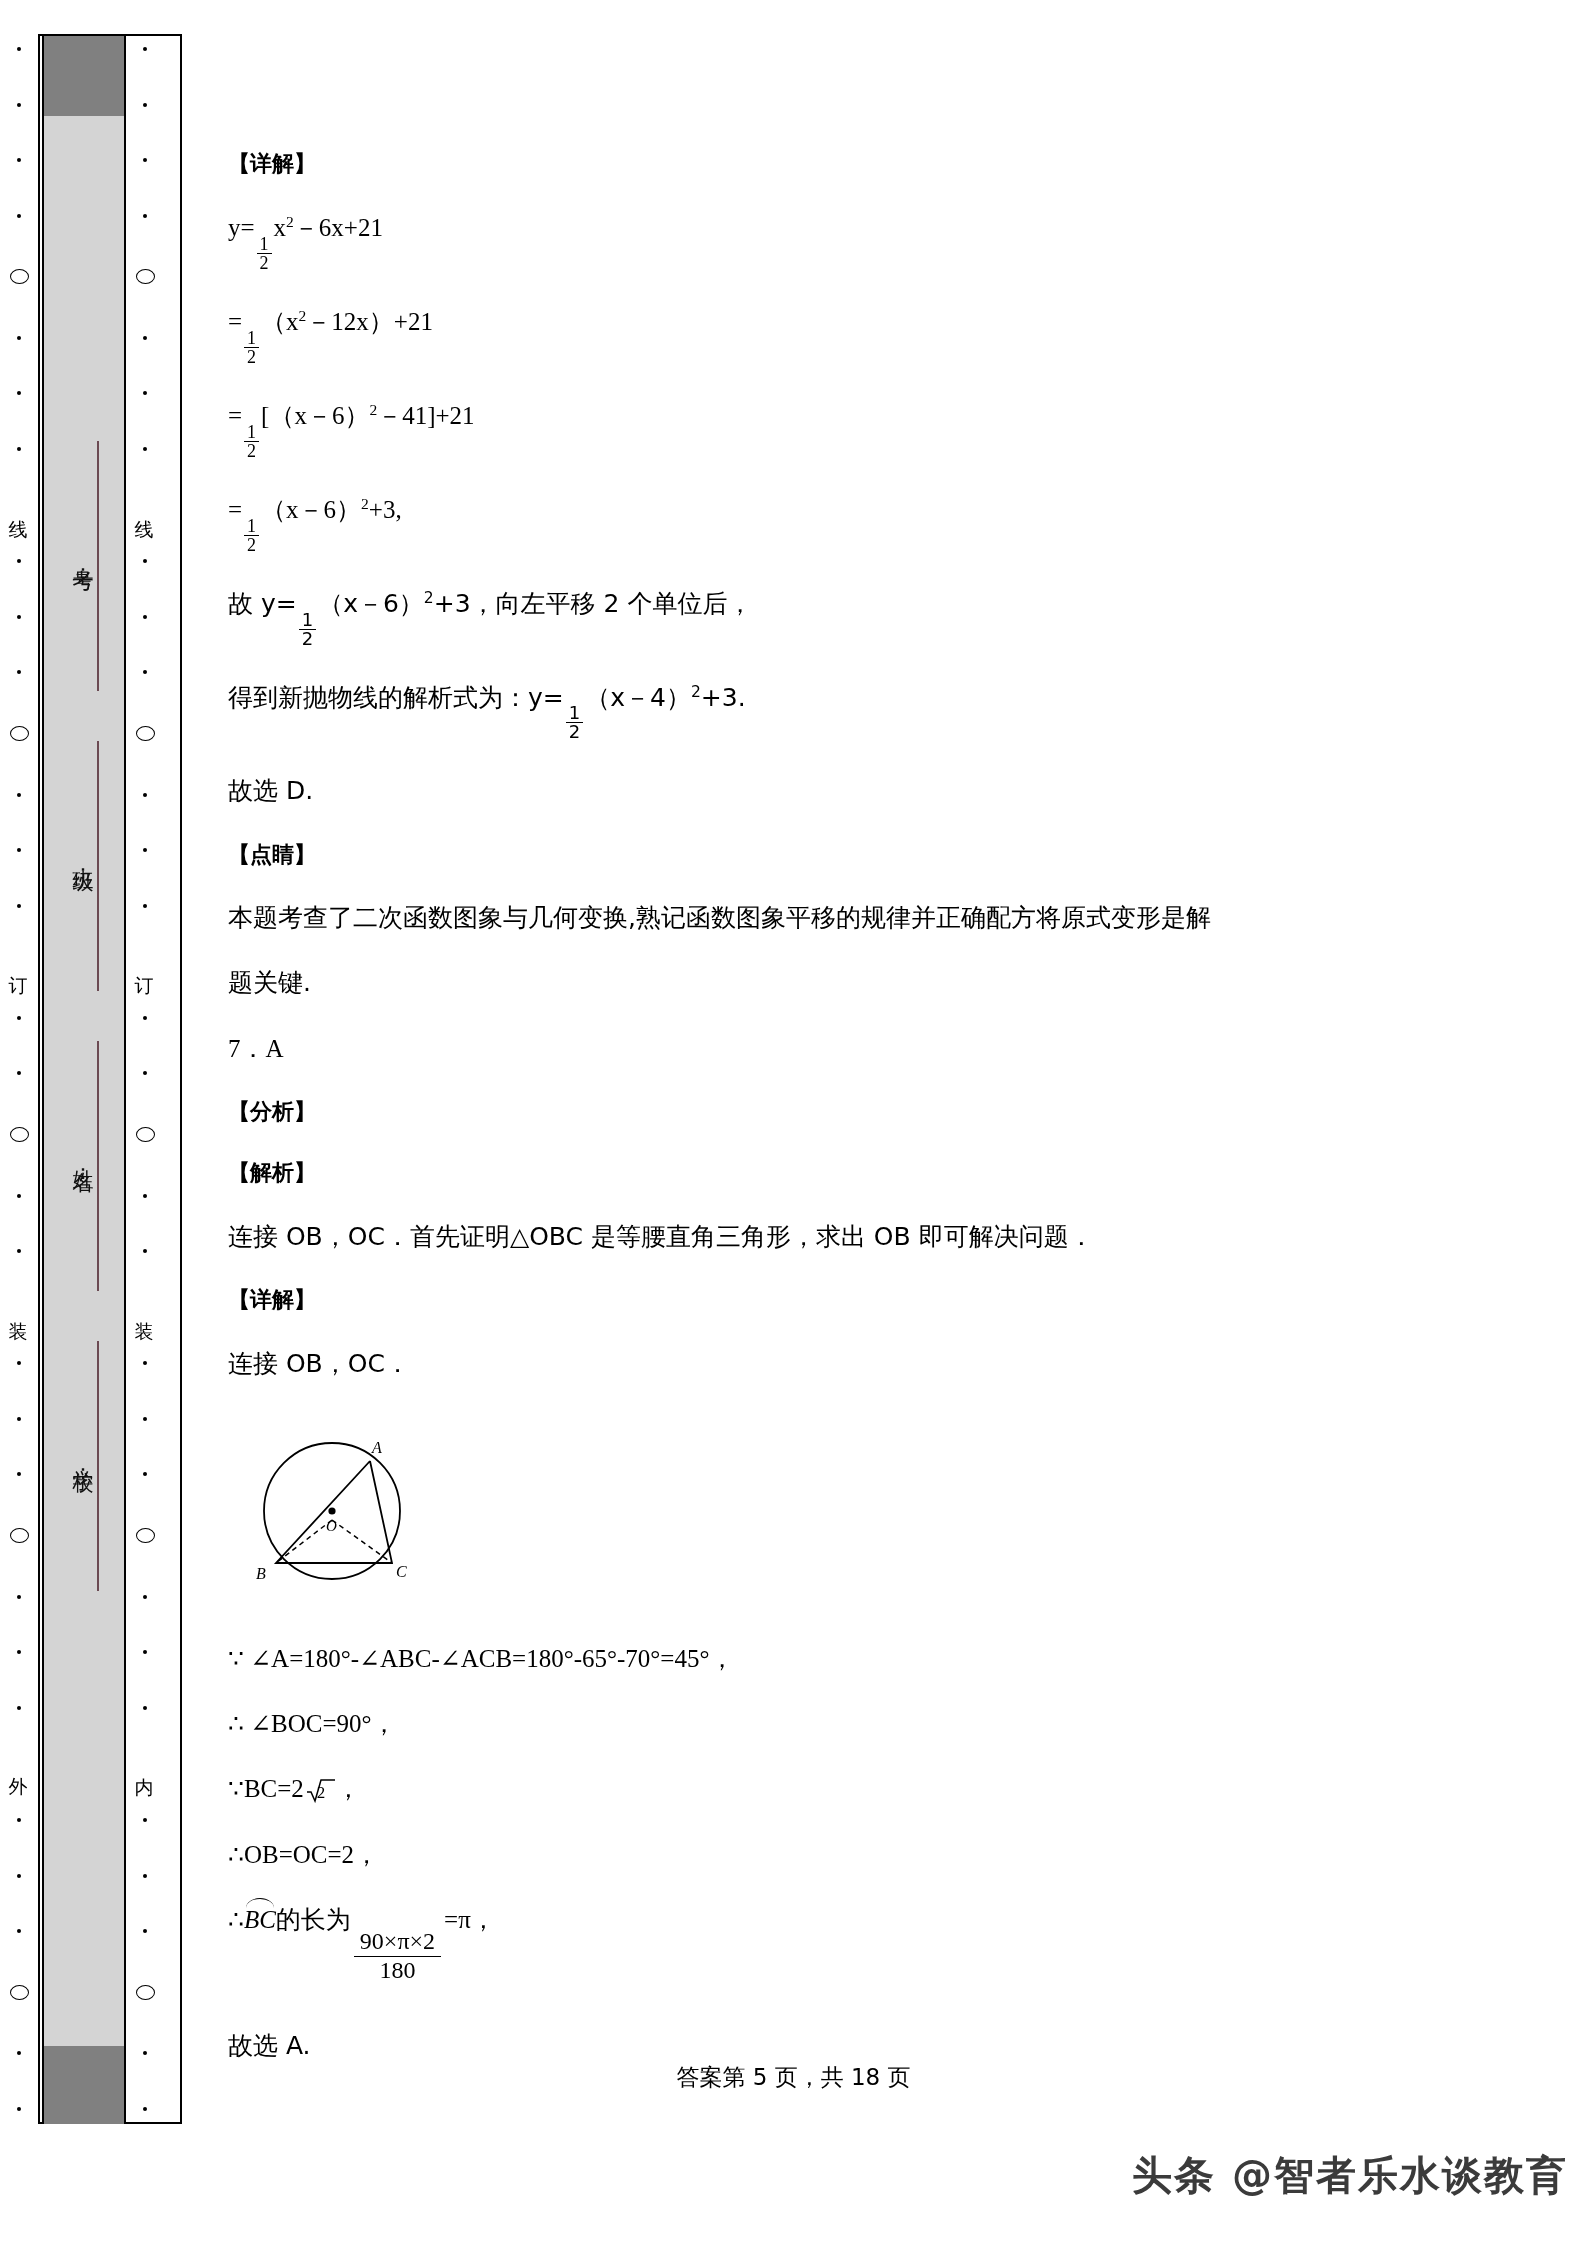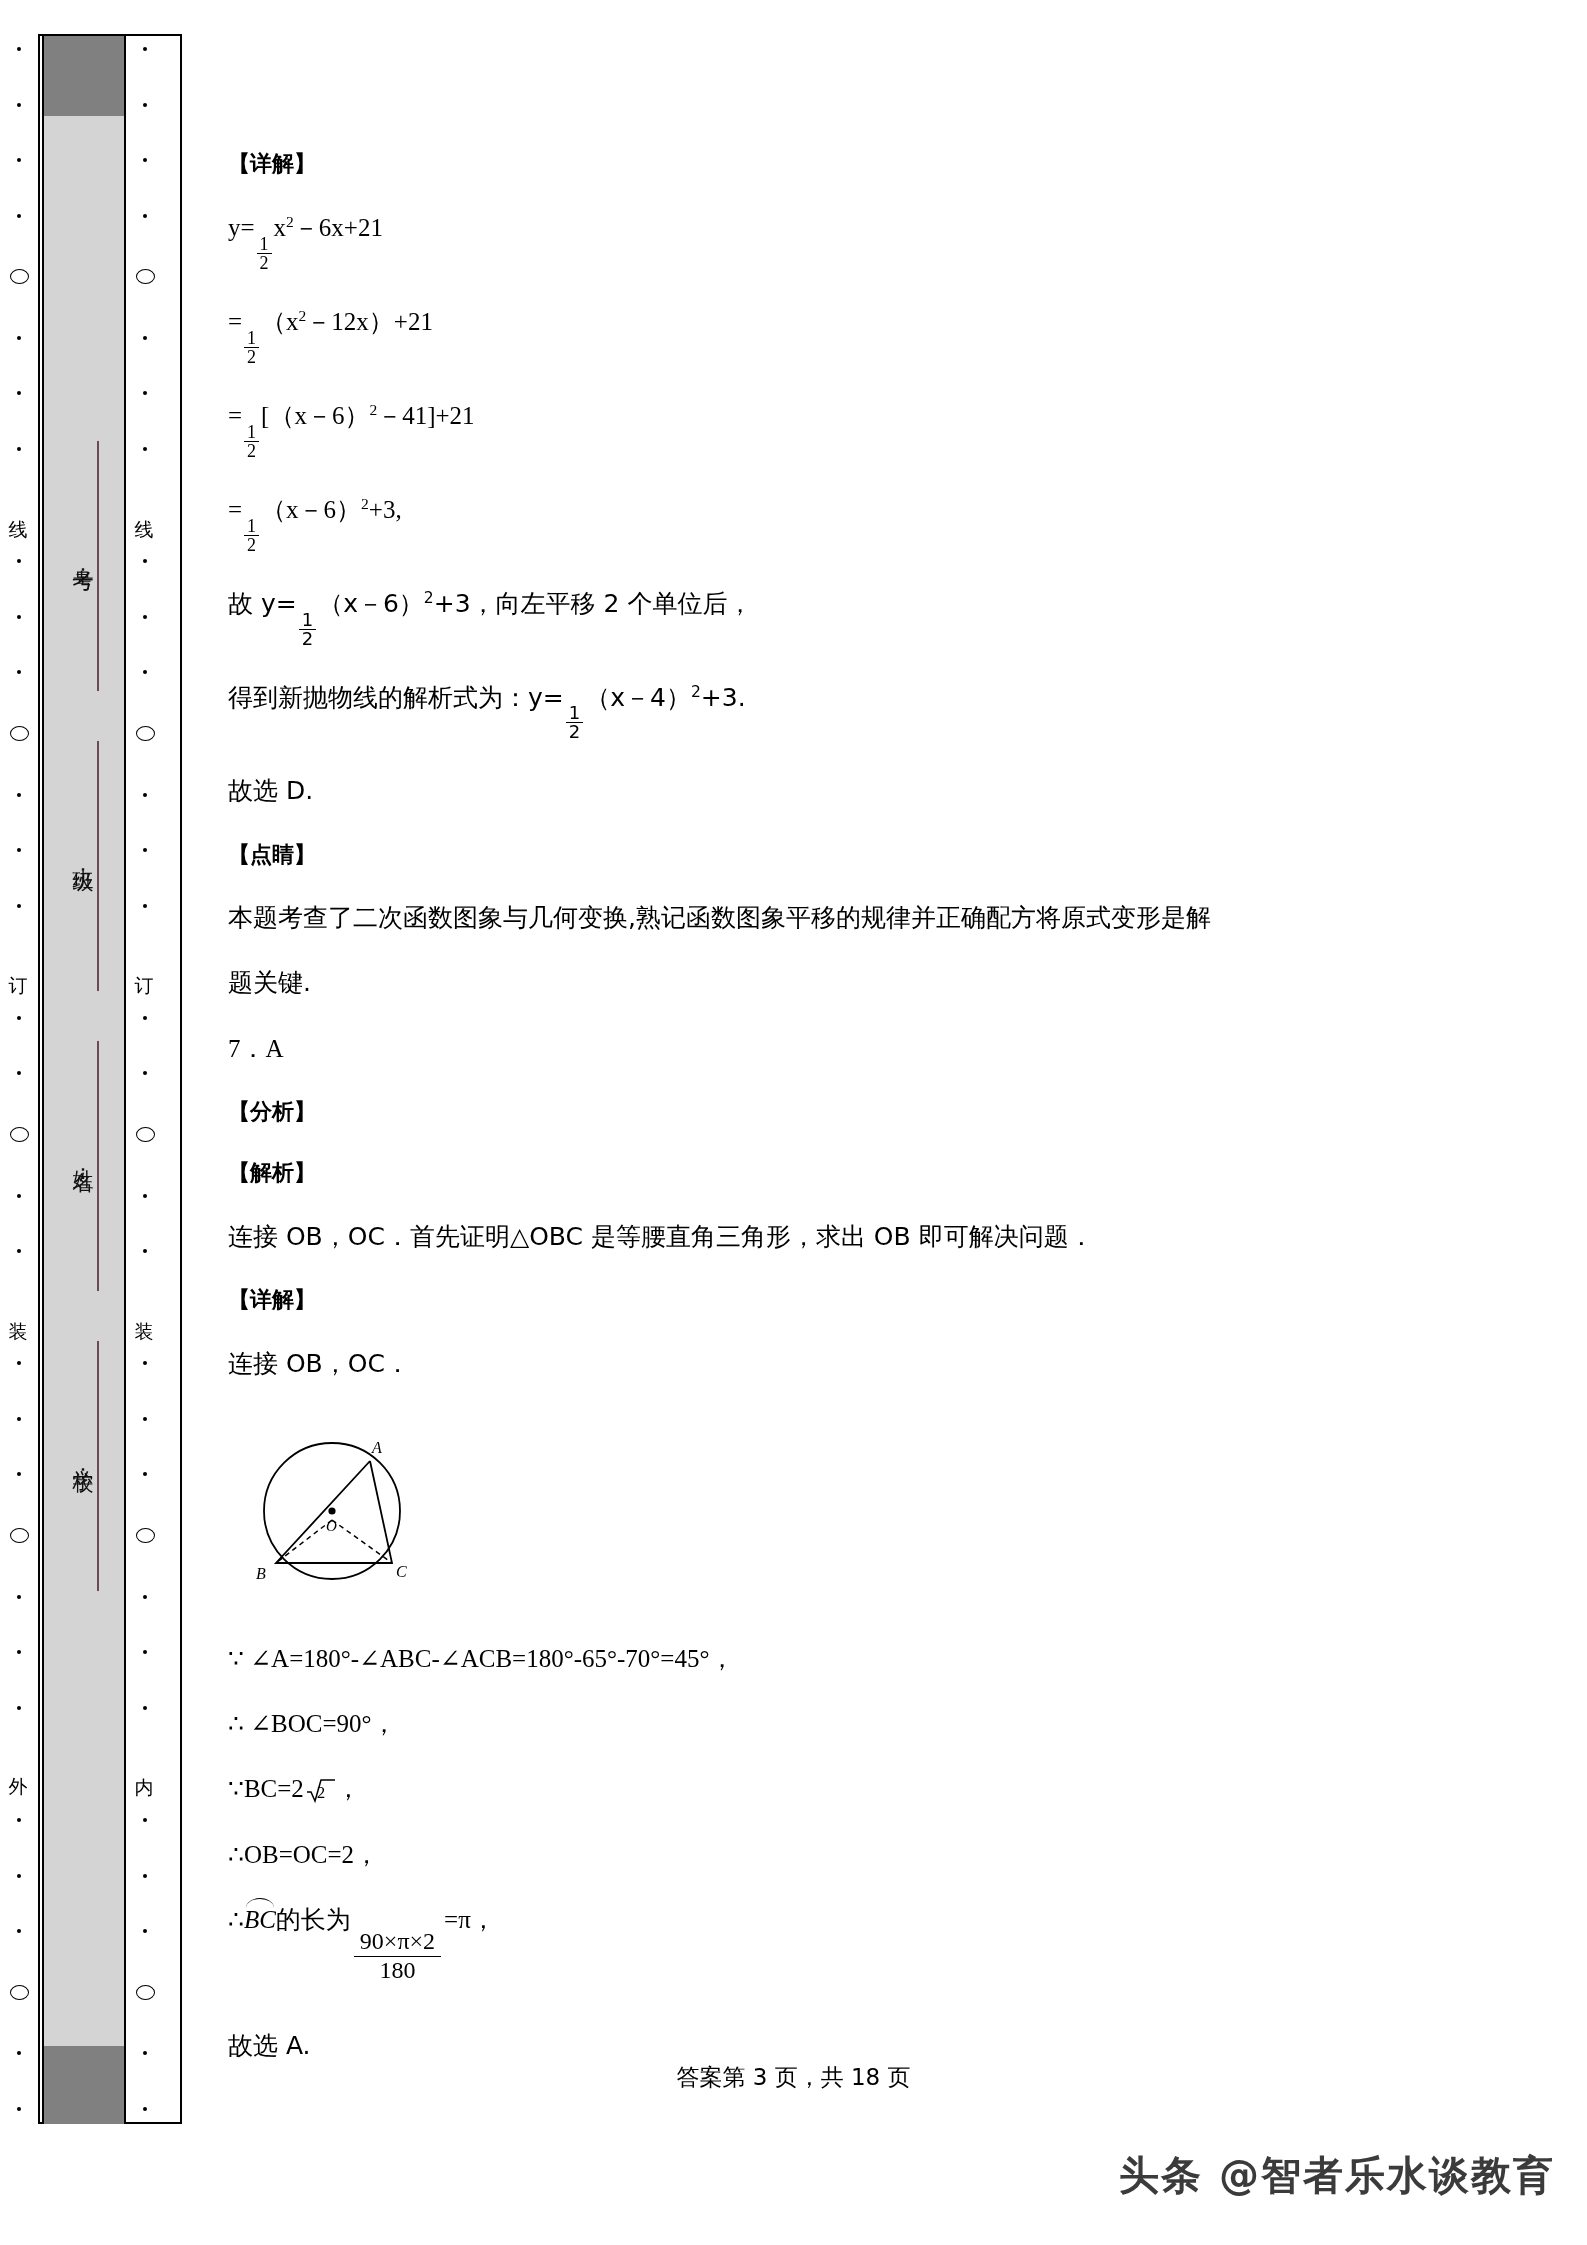--- a/index.html
+++ b/index.html
@@ -65,21 +65,21 @@
                    border-top:1.6px solid #000;border-radius:50%/100% 100% 0 0;}
 
   
   .figure{margin:4px 0 26px 18px;}
 
   
   .footer{position:absolute;left:0;top:2062px;width:1587px;text-align:center;
           font-size:23px;font-family:"DejaVu Sans","Liberation Sans",sans-serif;}
 
   
-  .watermark{position:absolute;right:32px;top:2148px;
+  .watermark{position:absolute;right:19px;top:2148px;
              font-family:"DejaVu Sans","Liberation Sans",sans-serif;
              font-size:40px;font-weight:bold;color:#2b2b2b;letter-spacing:2px;
              opacity:.92;}
 </style>
 </head>
 <body>
 
 <div class="page-frame"></div>
 
 <div class="dotcol dotcol-left">
@@ -278,14 +278,14 @@
     <span>∴</span><span class="arcspan">BC</span><span class="cn-body">的长为</span><span class="frac-big">
         <span class="num">90×π×2</span>
         <span class="den">180</span>
       </span><span>=π，</span>
   </div>
 
   <div class="line cn-body">故选 A.</div>
 
 </div>
 
-<div class="footer">答案第 3 页，共 18 页</div>
+<div class="footer">答案第 5 页，共 18 页</div>
 <div class="watermark">头条 @智者乐水谈教育</div>
 
 </body></html>

